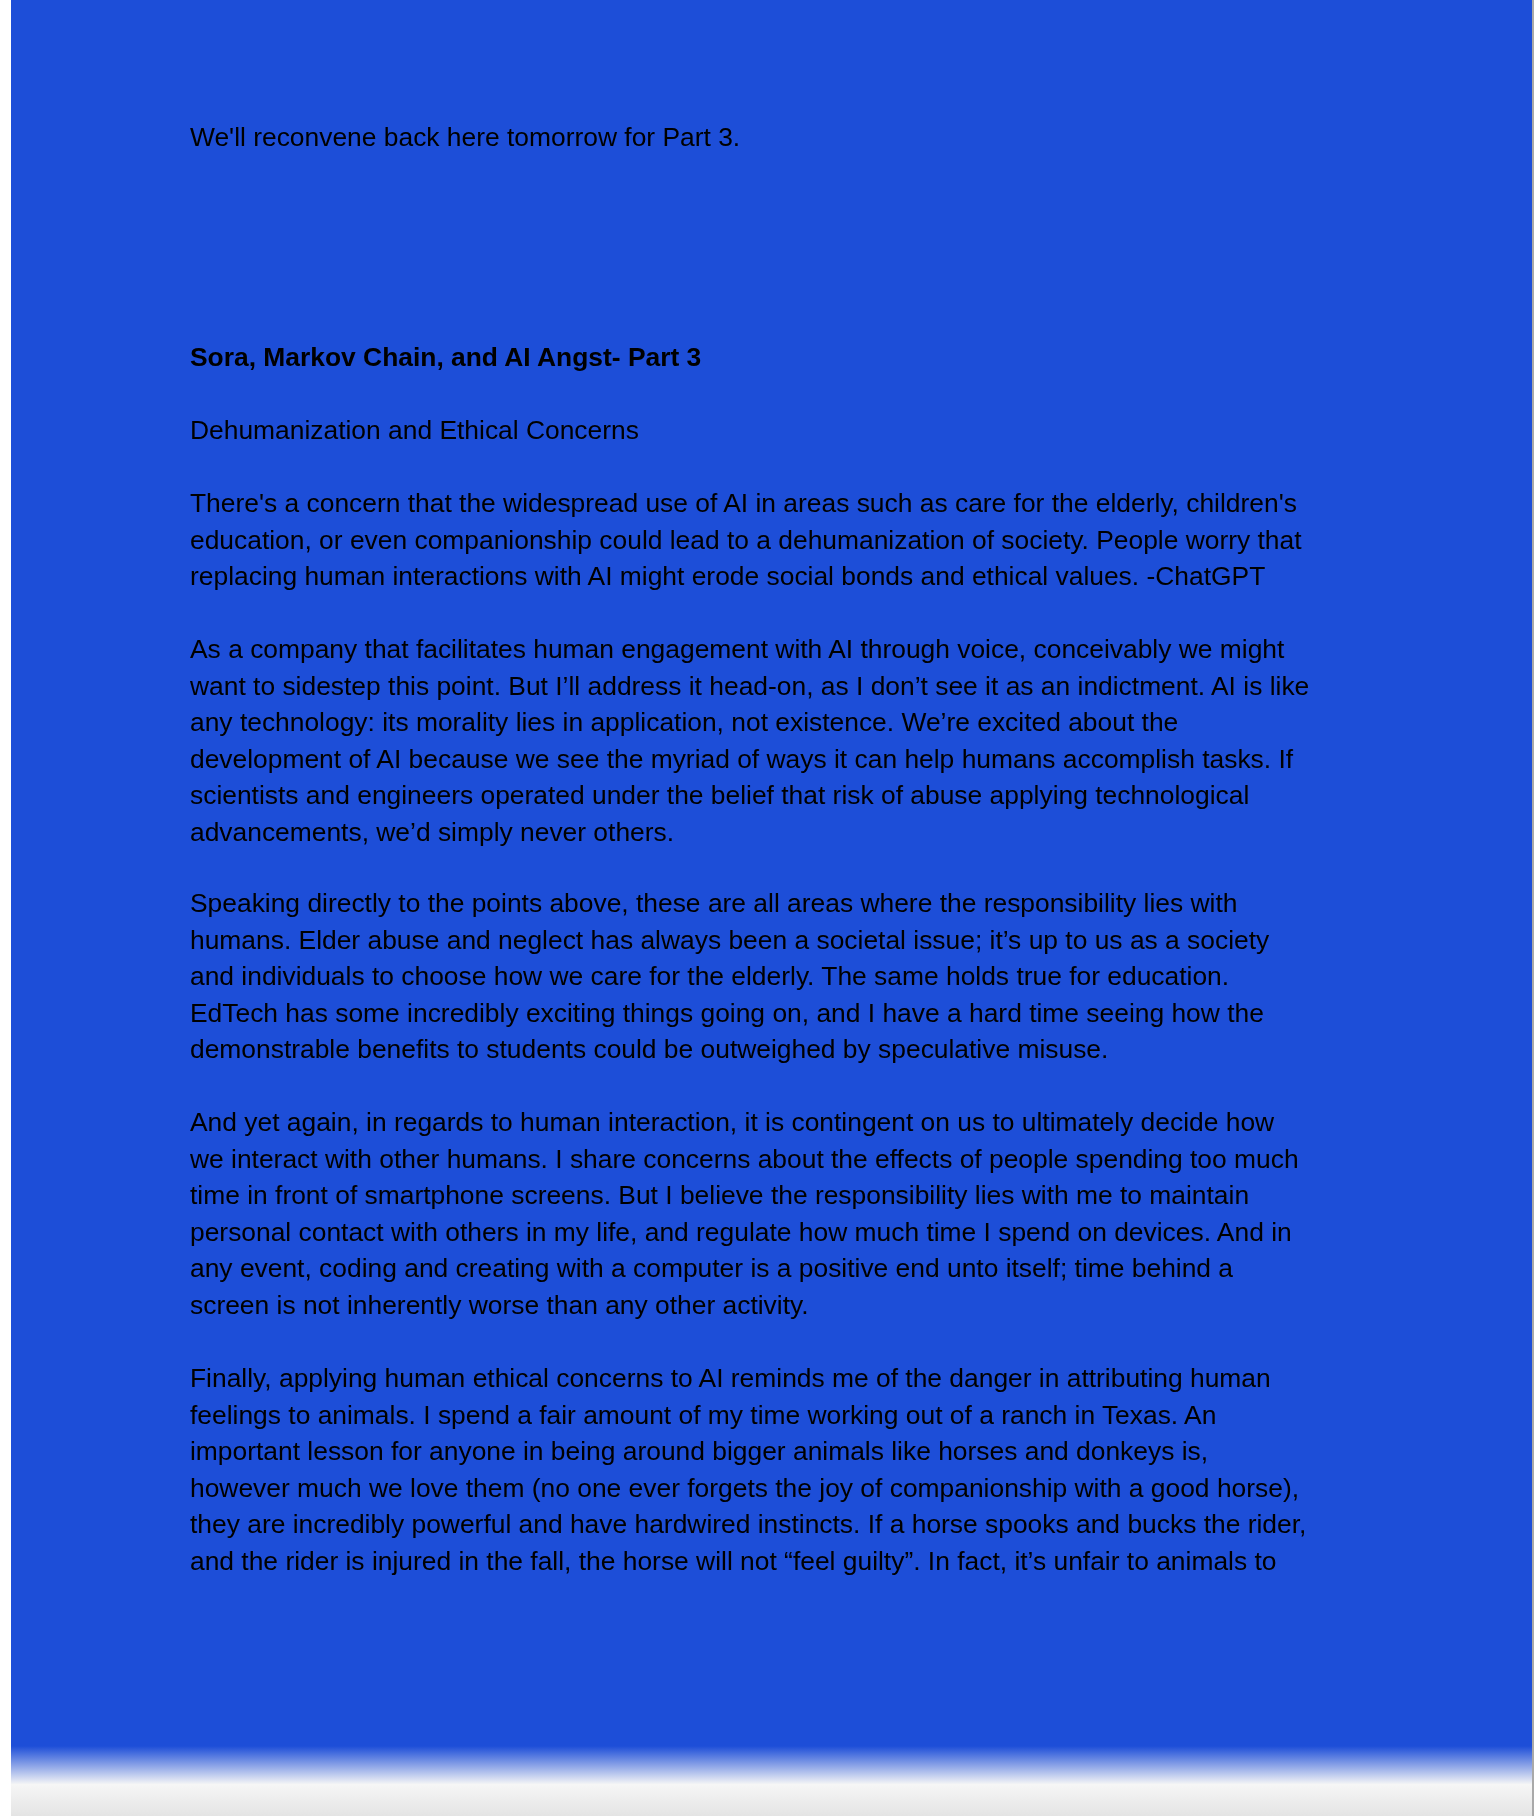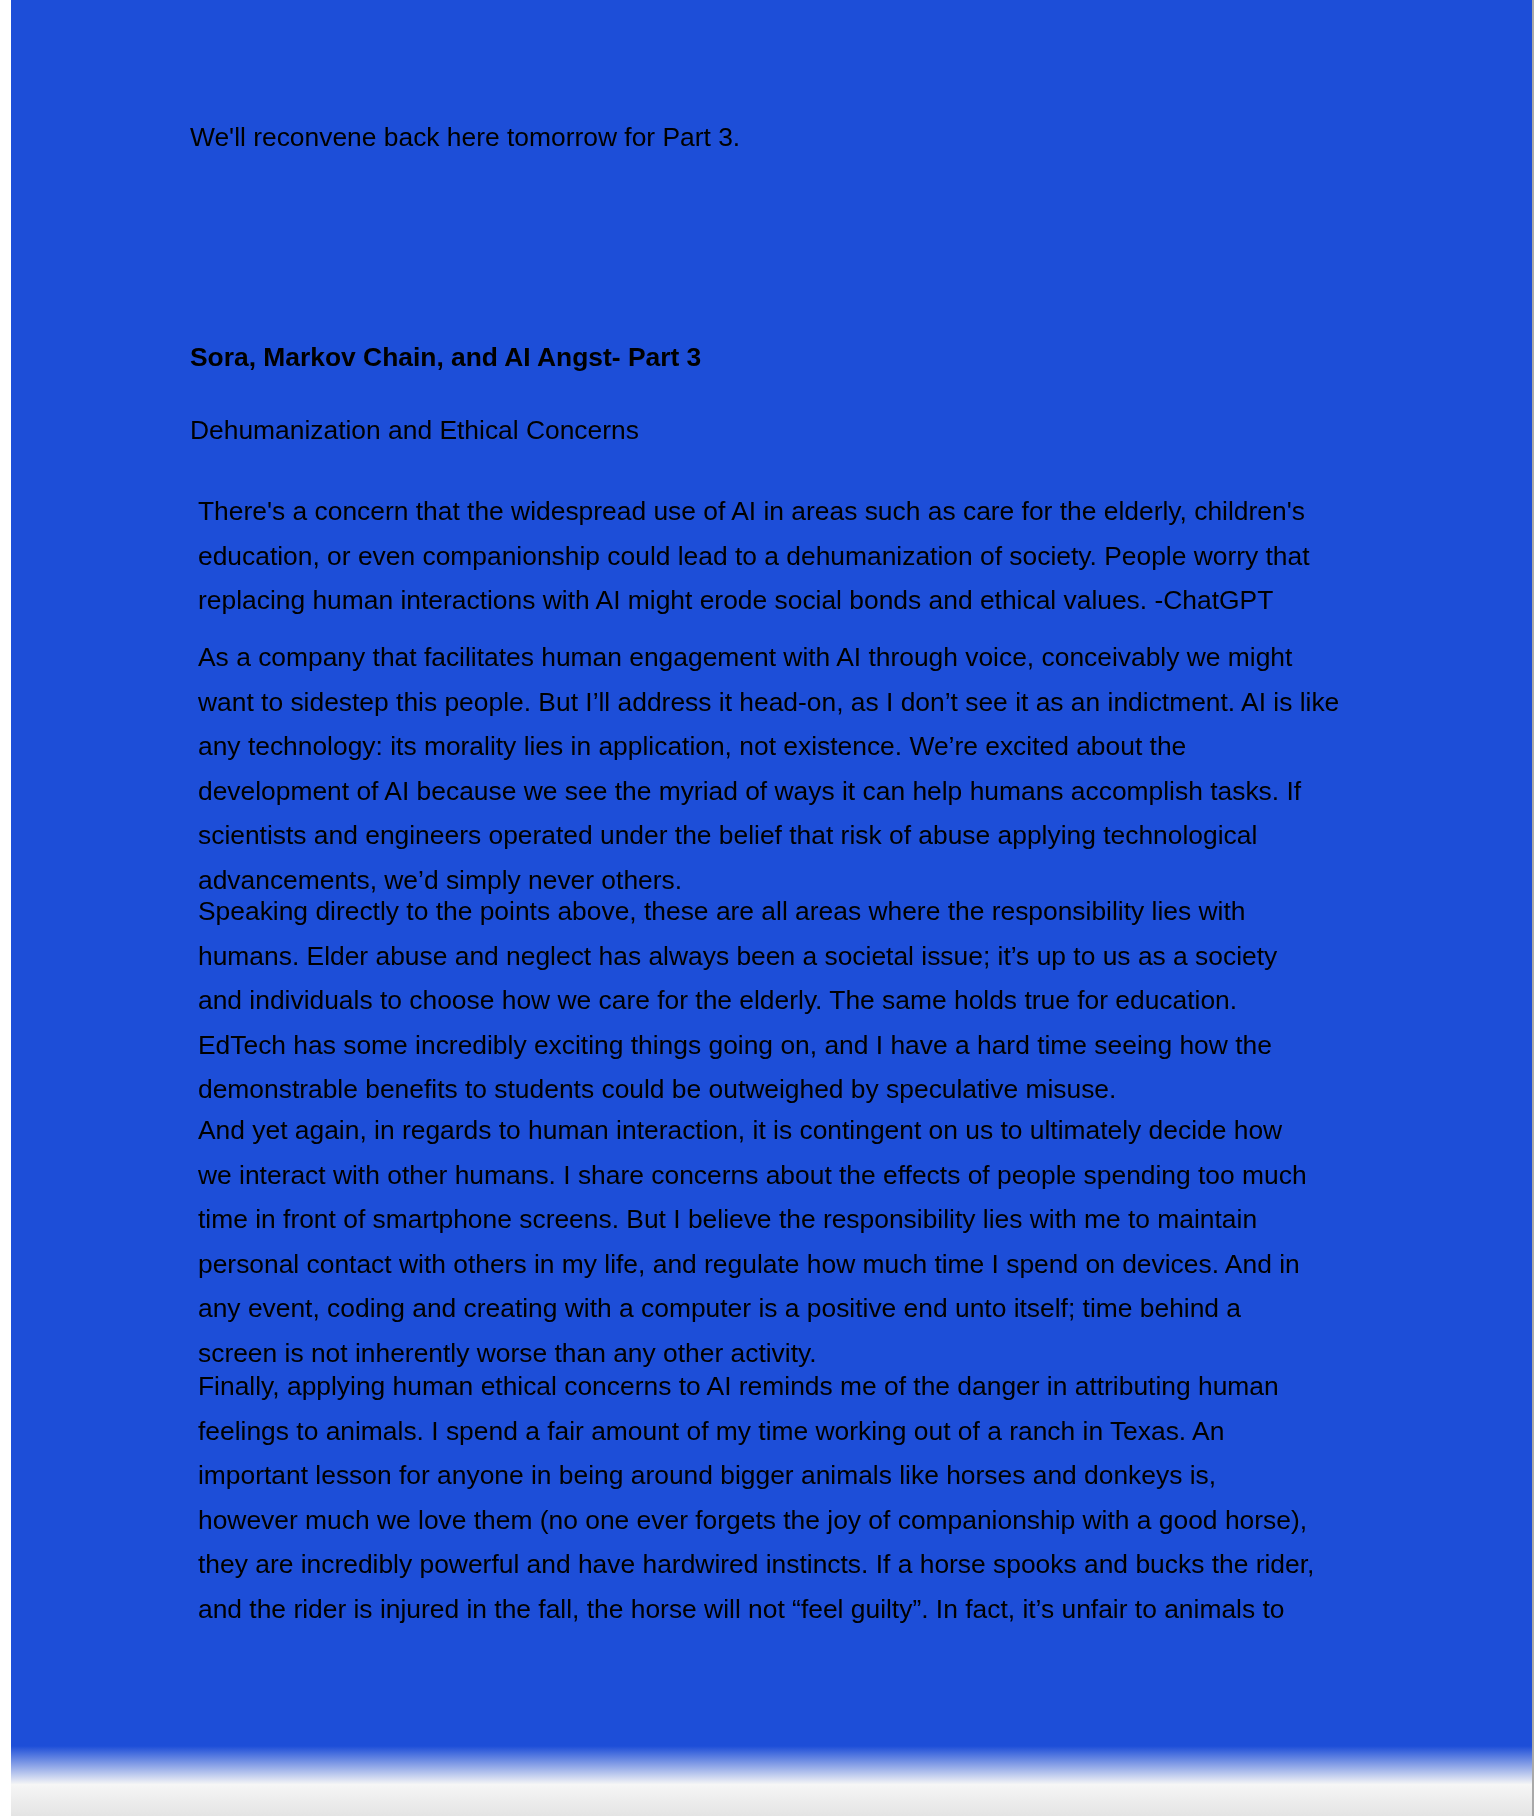--- a/index.html
+++ b/index.html
@@ -46,21 +46,21 @@
       width: 1200px;
       font-size: 26.4px;
       line-height: 36.5px;
     }
     .line-block {
       position: absolute;
       left: 0;
       white-space: nowrap;
     }
     .para p {
-      margin: 8px;
+      margin: 0;
       white-space: nowrap;
     }
     .heading { font-weight: bold; }
     .subheading { }
   </style>
 </head>
 <body>
 
 <div class="page">
   <div class="content">
@@ -72,21 +72,21 @@
     <div class="line-block subheading" style="top:412px;">Dehumanization and Ethical Concerns</div>
 
     <div class="line-block para" style="top:485px;">
       <p>There's a concern that the widespread use of AI in areas such as care for the elderly, children's</p>
       <p>education, or even companionship could lead to a dehumanization of society. People worry that</p>
       <p>replacing human interactions with AI might erode social bonds and ethical values. -ChatGPT</p>
     </div>
 
     <div class="line-block para" style="top:631px;">
       <p>As a company that facilitates human engagement with AI through voice, conceivably we might</p>
-      <p>want to sidestep this people. But I’ll address it head-on, as I don’t see it as an indictment. AI is like</p>
+      <p>want to sidestep this point. But I’ll address it head-on, as I don’t see it as an indictment. AI is like</p>
       <p>any technology: its morality lies in application, not existence. We’re excited about the</p>
       <p>development of AI because we see the myriad of ways it can help humans accomplish tasks. If</p>
       <p>scientists and engineers operated under the belief that risk of abuse applying technological</p>
       <p>advancements, we’d simply never others.</p>
     </div>
 
     <div class="line-block para" style="top:885px;">
       <p>Speaking directly to the points above, these are all areas where the responsibility lies with</p>
       <p>humans. Elder abuse and neglect has always been a societal issue; it’s up to us as a society</p>
       <p>and individuals to choose how we care for the elderly. The same holds true for education.</p>

